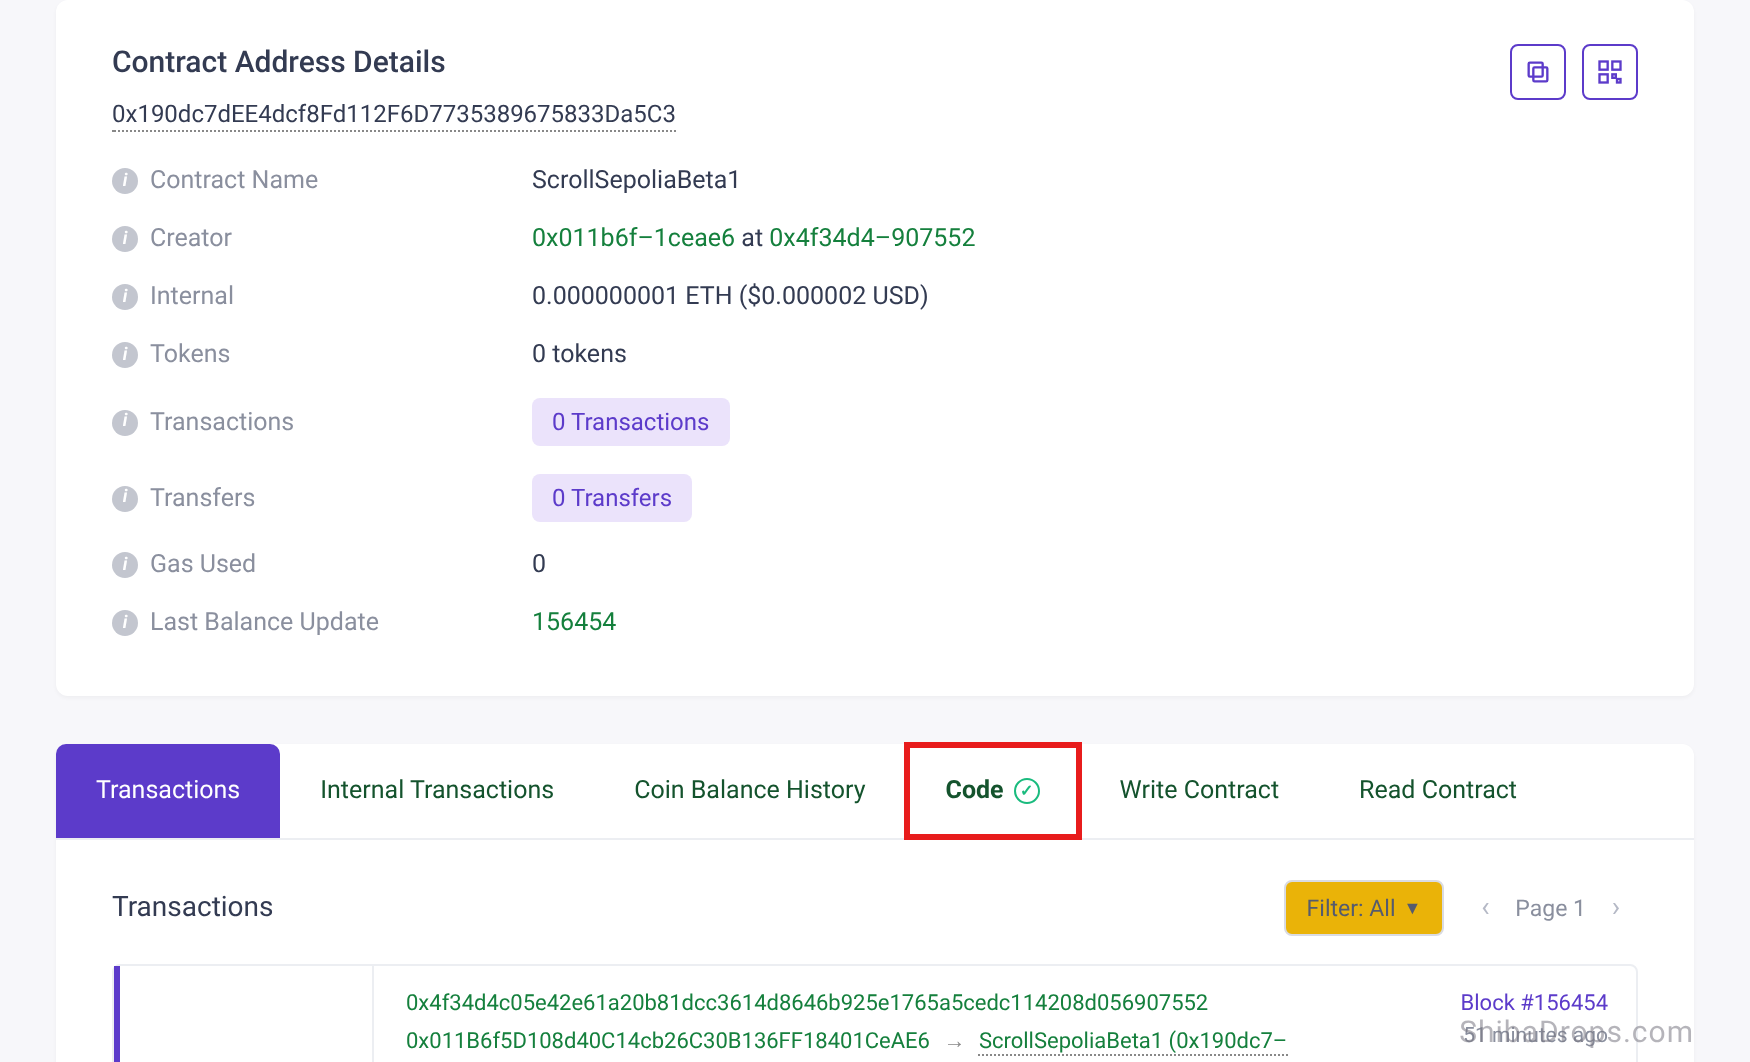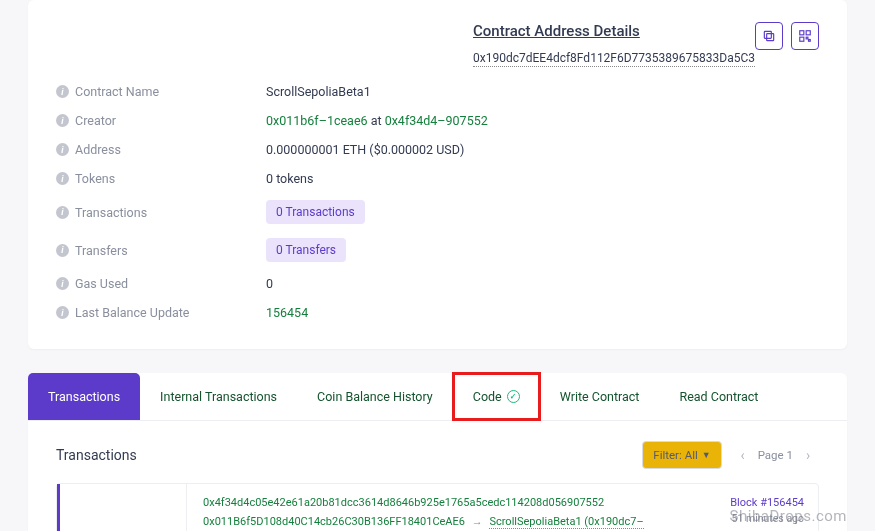--- a/index.html
+++ b/index.html
@@ -15,24 +15,23 @@
   }
   .card {
     background: #fff;
     border-radius: 6px;
     margin: 0 28px 24px 28px;
     padding: 22px 28px;
     box-shadow: 0 1px 2px rgba(0,0,0,0.04);
   }
   .card-header {
     display: flex;
-    justify-content: flex-end;
+    justify-content: space-between;
     align-items: flex-start;
     margin-bottom: 8px;
-    text-decoration: underline;
   }
   .card-title {
     font-size: 15px;
     font-weight: 500;
     color: #333b52;
     margin-bottom: 10px;
   }
   .address-hash {
     font-size: 12px;
     color: #333b52;
@@ -107,20 +106,21 @@
     gap: 5px;
   }
   .tab.active {
     background: #5c3bca;
     color: #fff;
     border-radius: 5px 5px 0 0;
   }
   .tab.highlight {
     outline: 3px solid #e81c1c;
     outline-offset: -2px;
+    font-weight: bold;
   }
   .check-circle {
     width: 13px; height: 13px;
     border: 1.5px solid #1abb7e;
     border-radius: 50%;
     display: inline-flex;
     align-items: center; justify-content: center;
   }
   .check-circle::after {
     content: "✓";
@@ -240,21 +240,21 @@
         <span class="info-dot">i</span>
         <span>Creator</span>
       </div>
     <div class="detail-value">
       <span class="link">0x011b6f–1ceae6</span><span> at </span><span class="link">0x4f34d4–907552</span>
     </div>
   </div>
   <div class="detail-row">
     <div class="detail-label">
         <span class="info-dot">i</span>
-        <span>Address</span>
+        <span>Internal</span>
       </div>
     <div class="detail-value">0.000000001 ETH ($0.000002 USD)</div>
   </div>
   <div class="detail-row">
     <div class="detail-label">
         <span class="info-dot">i</span>
         <span>Tokens</span>
       </div>
     <div class="detail-value">0 tokens</div>
   </div>

